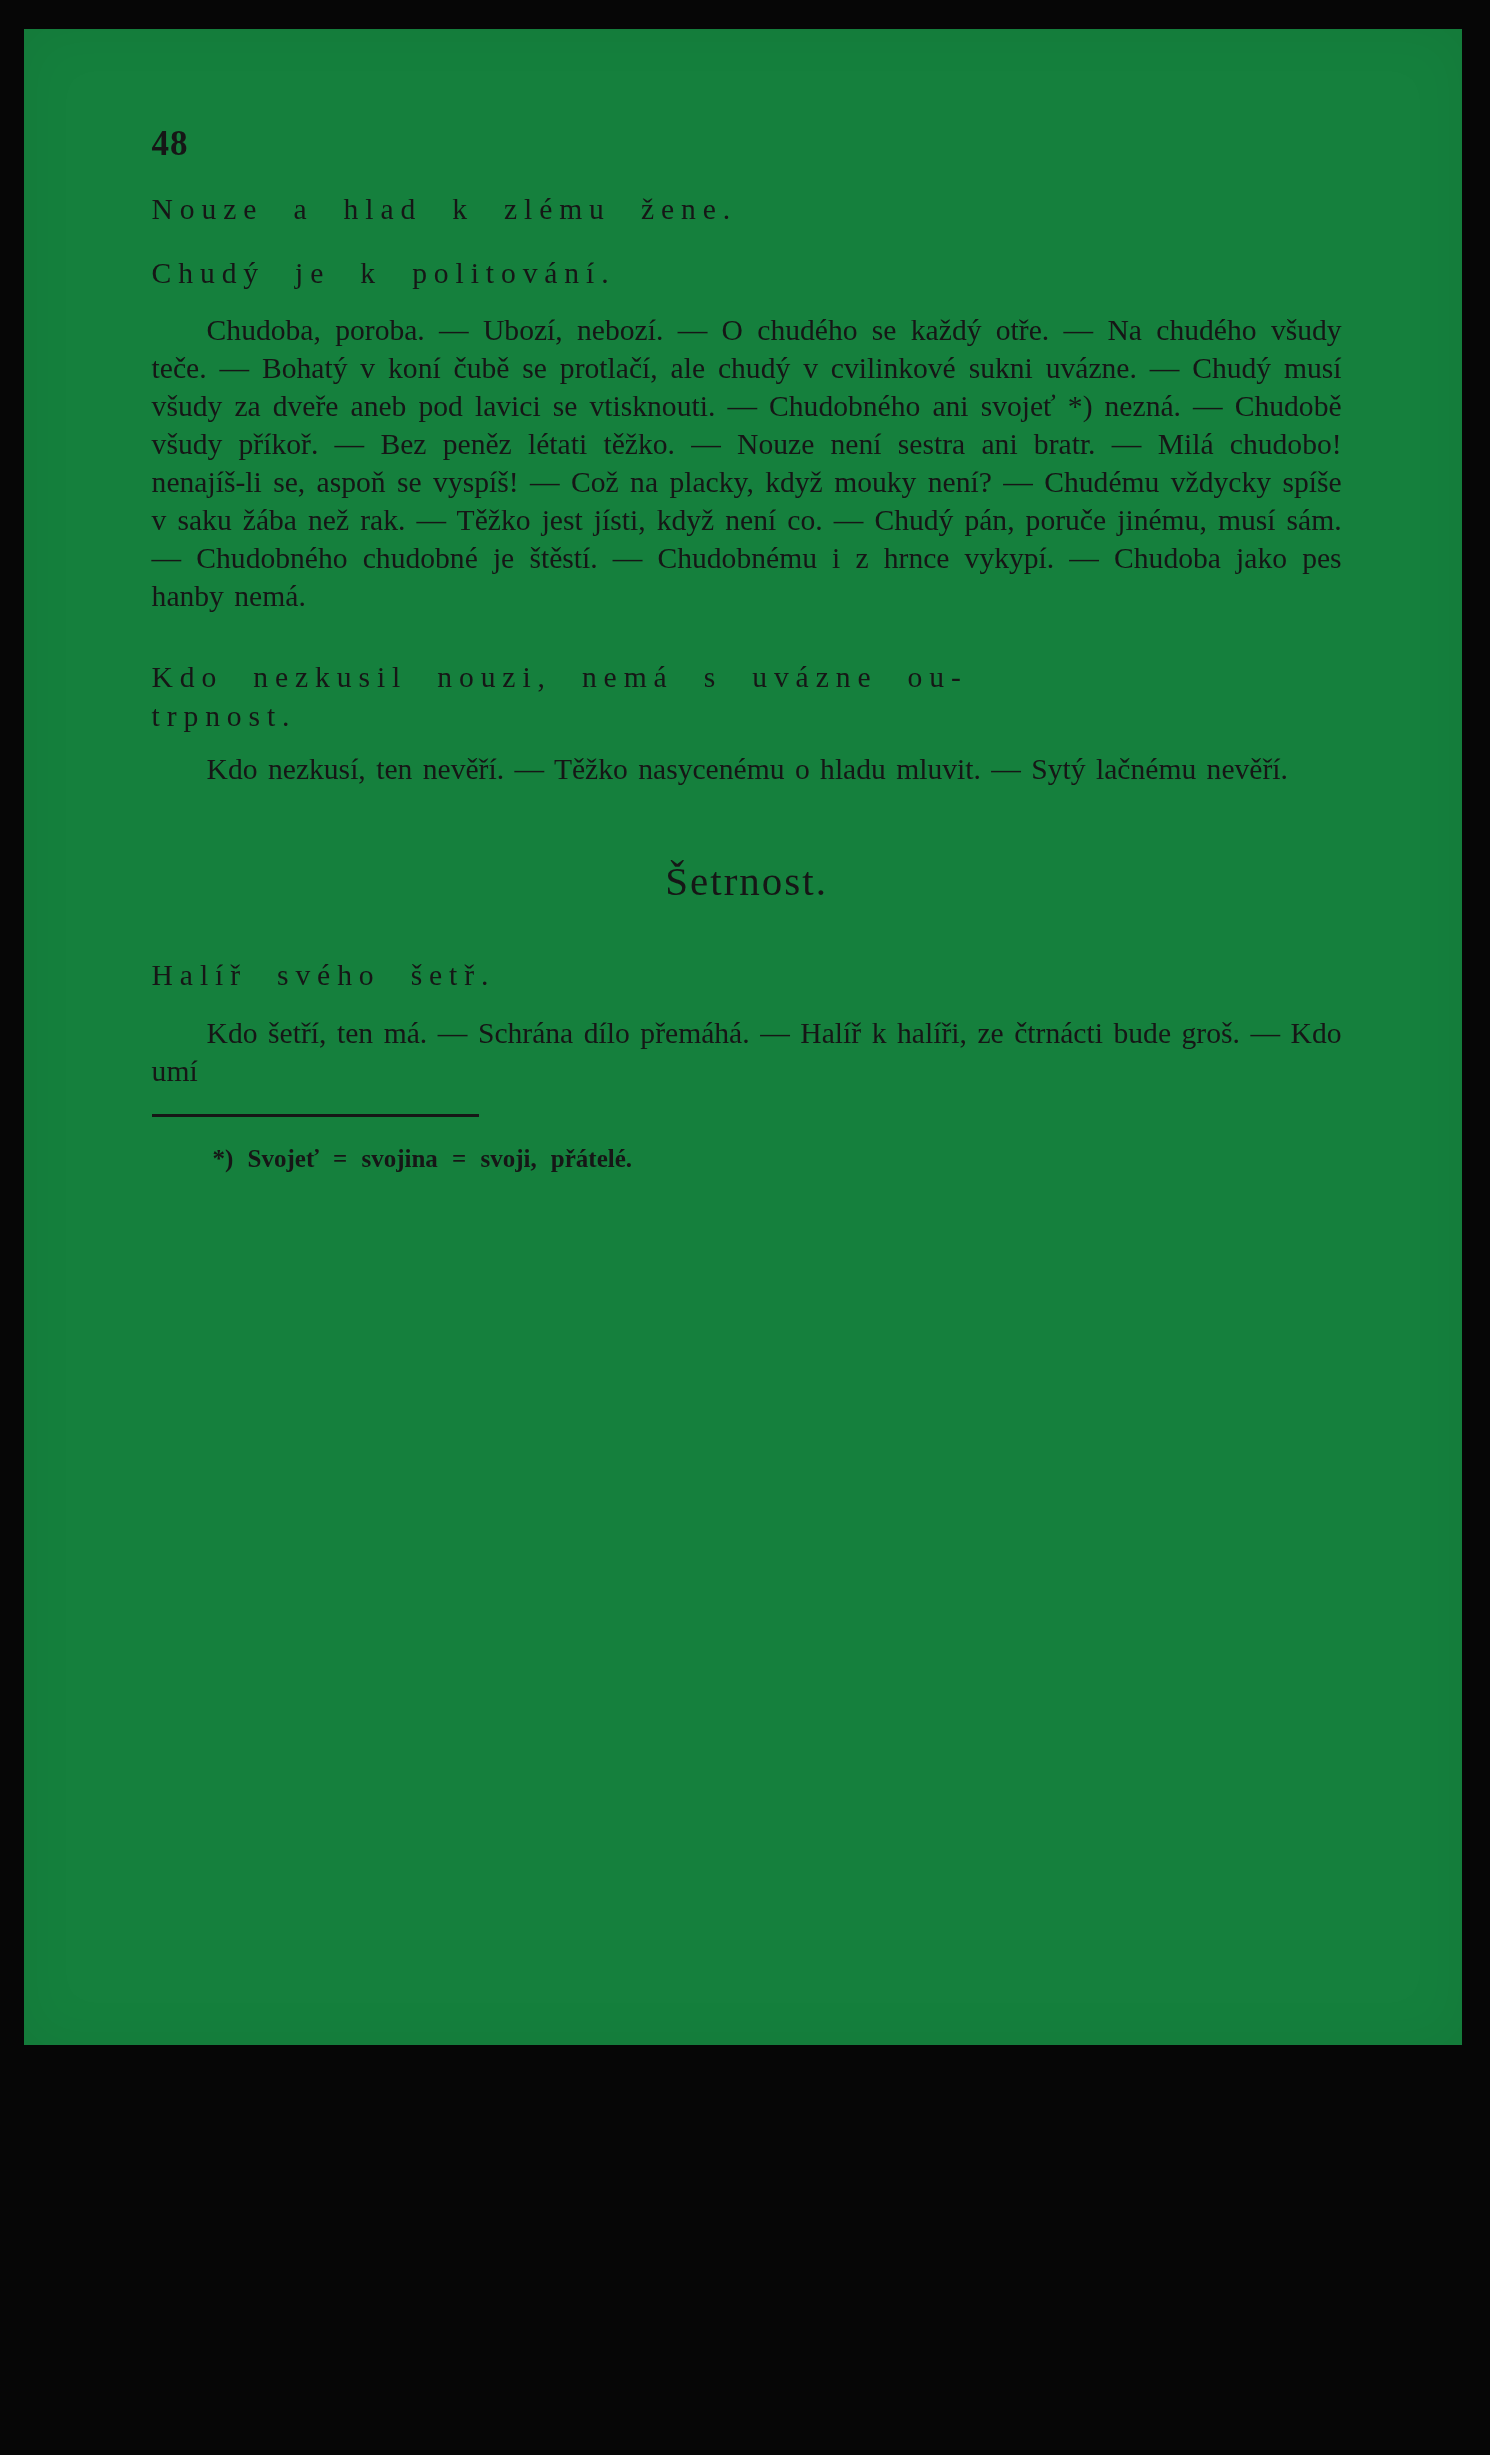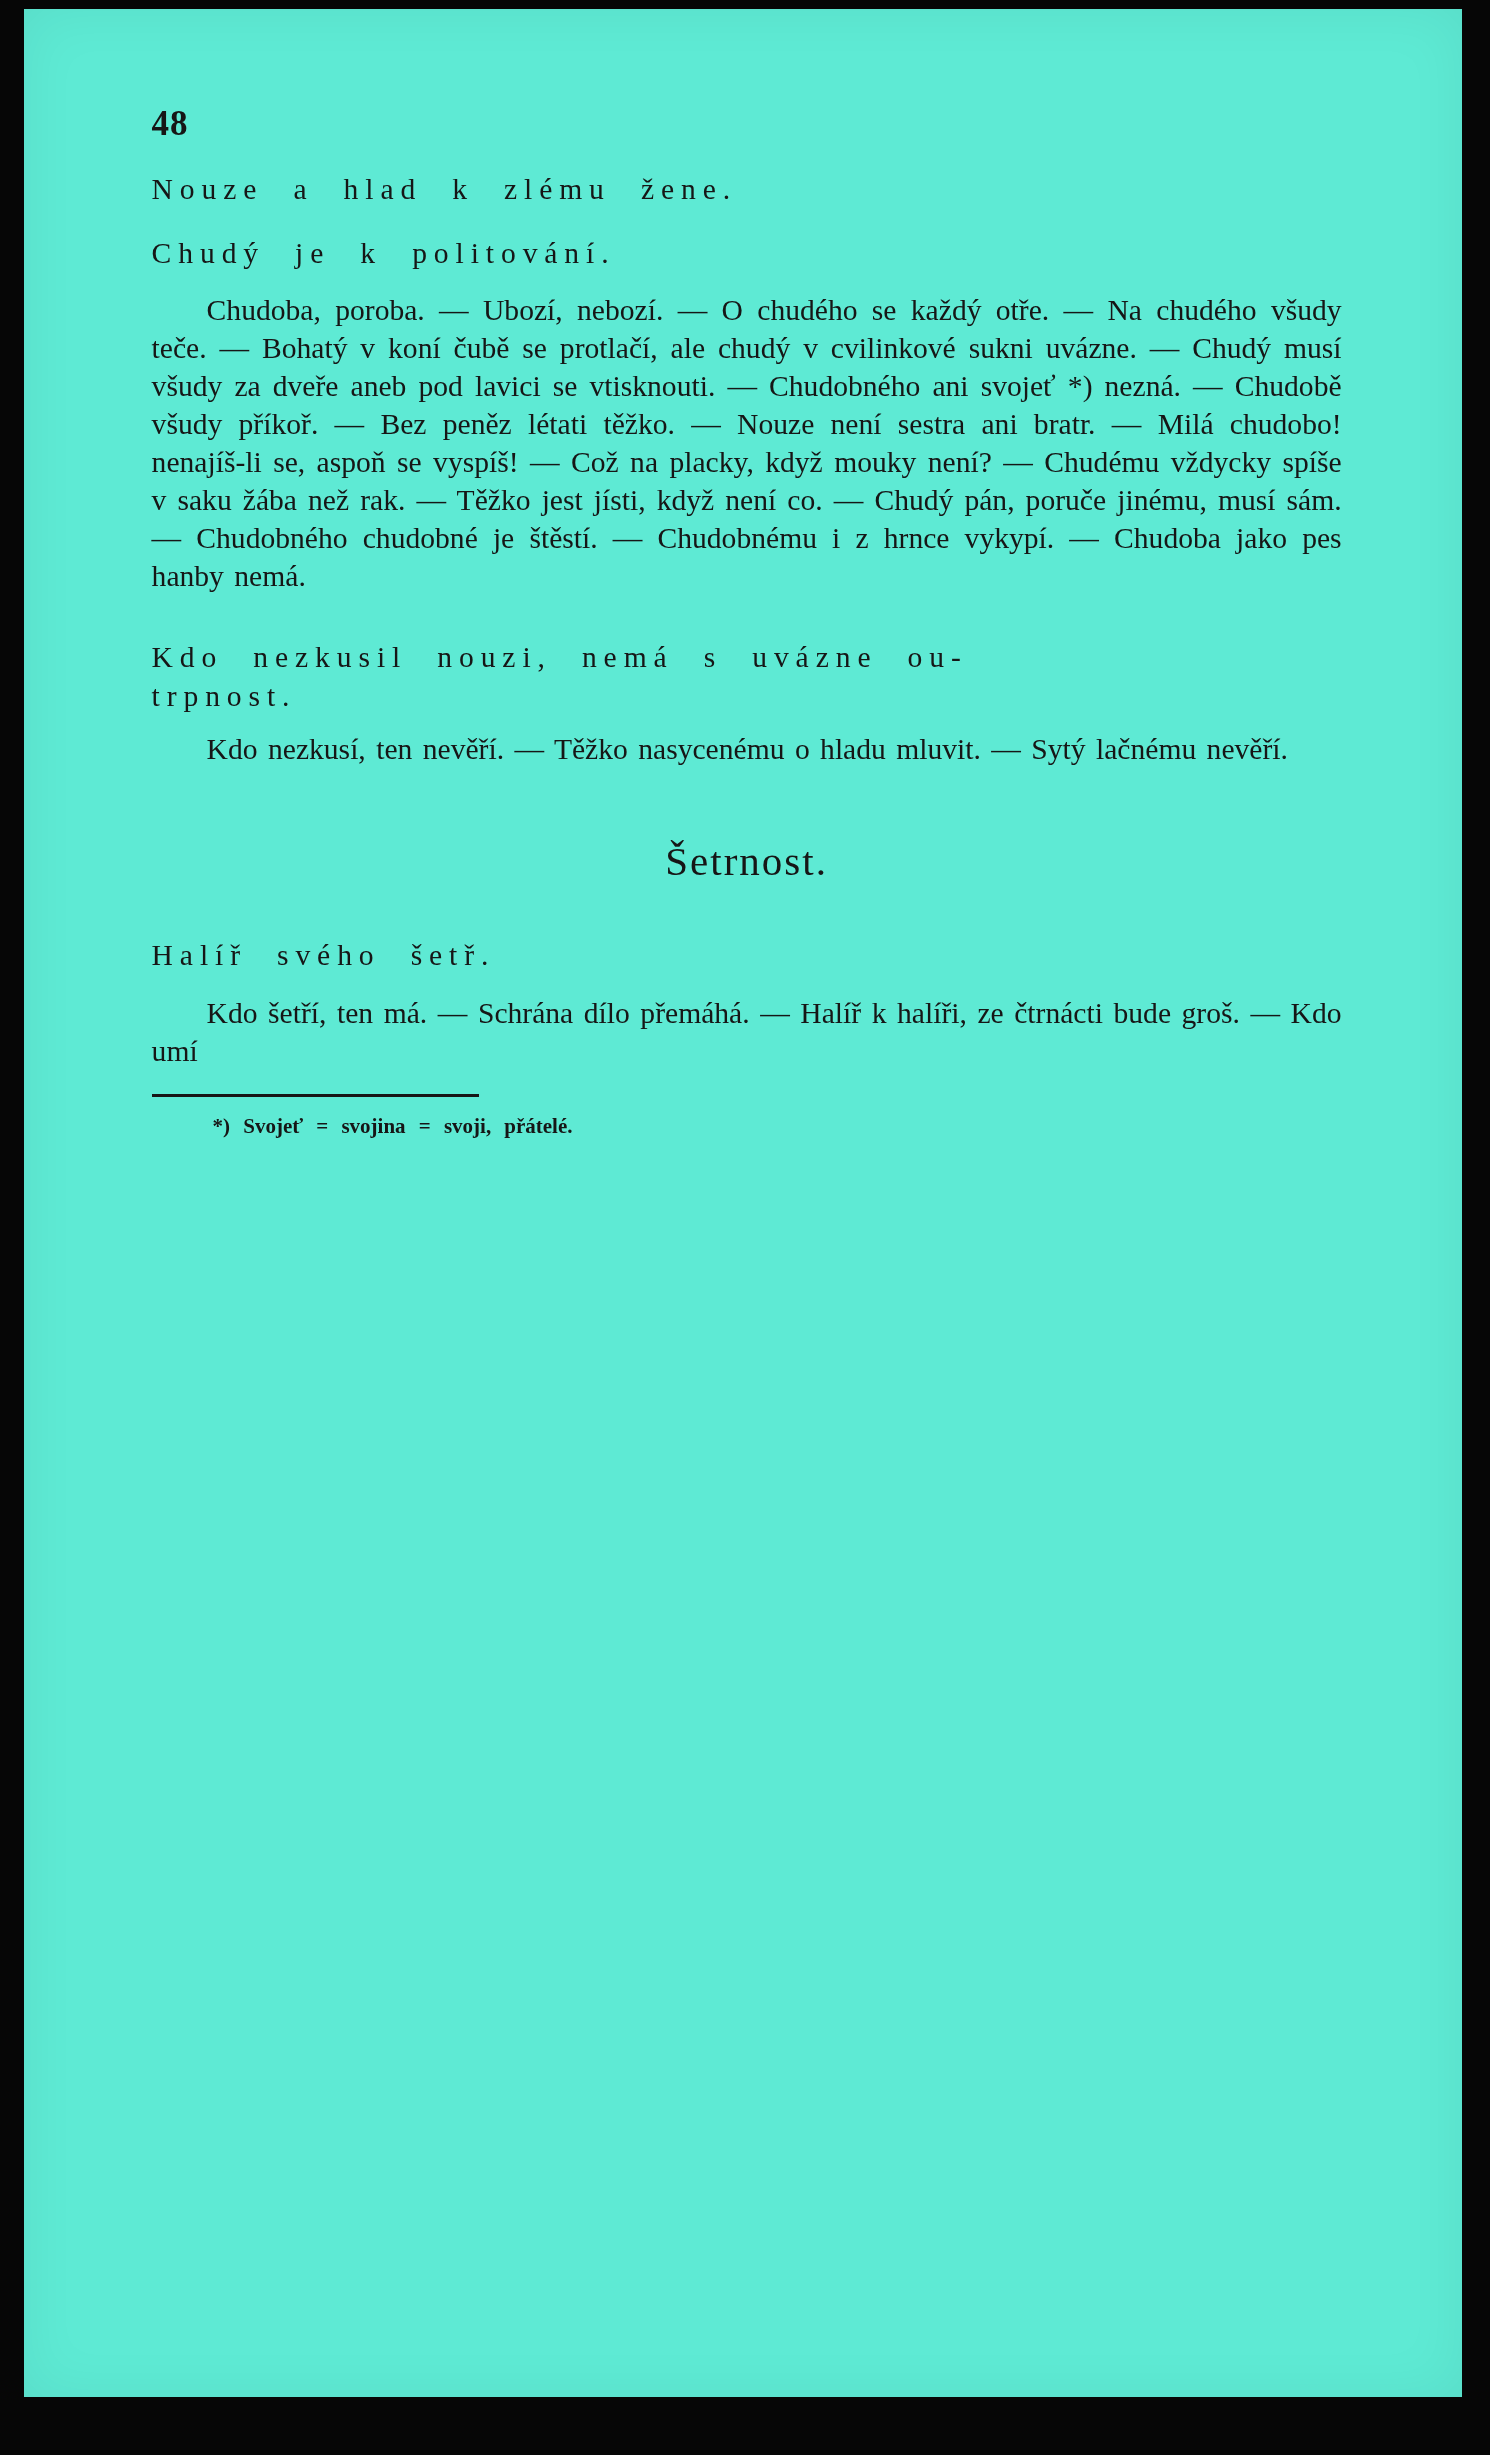--- a/index.html
+++ b/index.html
@@ -15,24 +15,24 @@
     overflow: hidden;
   }
   .scan {
     position: absolute;
     inset: 0;
     background: #060606;
   }
   .page {
     position: absolute;
     left: 23.6px;
-    top: 9px;
+    top: 29px;
     width: 1438px;
-    height: 2388px;
-    background: #5eead4;
+    height: 2016px;
+    background: #15803d;
     color: #161616;
     box-shadow: inset 0 0 59px rgba(0,0,0,0.06);
   }
   .content {
     padding: 95px 99px 0 128px; 
     width: 1190px;
   }
   .page-number {
     font-size: 35px;
     font-weight: bold;
@@ -76,23 +76,23 @@
     margin-top: 51px;
     margin-bottom: 19.7px;
   }
   .footnote-rule {
     width: 327px;
     height: 0;
     border-top: 3px solid #161616;
     margin: 23.6px 0 0 0;
   }
   .footnote {
-    font-size: 21px;
+    font-size: 25px;
     font-weight: bold;
-    margin: 17px 0 0 0;
+    margin: 28px 0 0 0;
     padding-left: 61px;
     word-spacing: 7.9px;
   }
 </style>
 </head>
 <body>
 
 <div class="scan">
   <div class="page">
     <div class="content">

